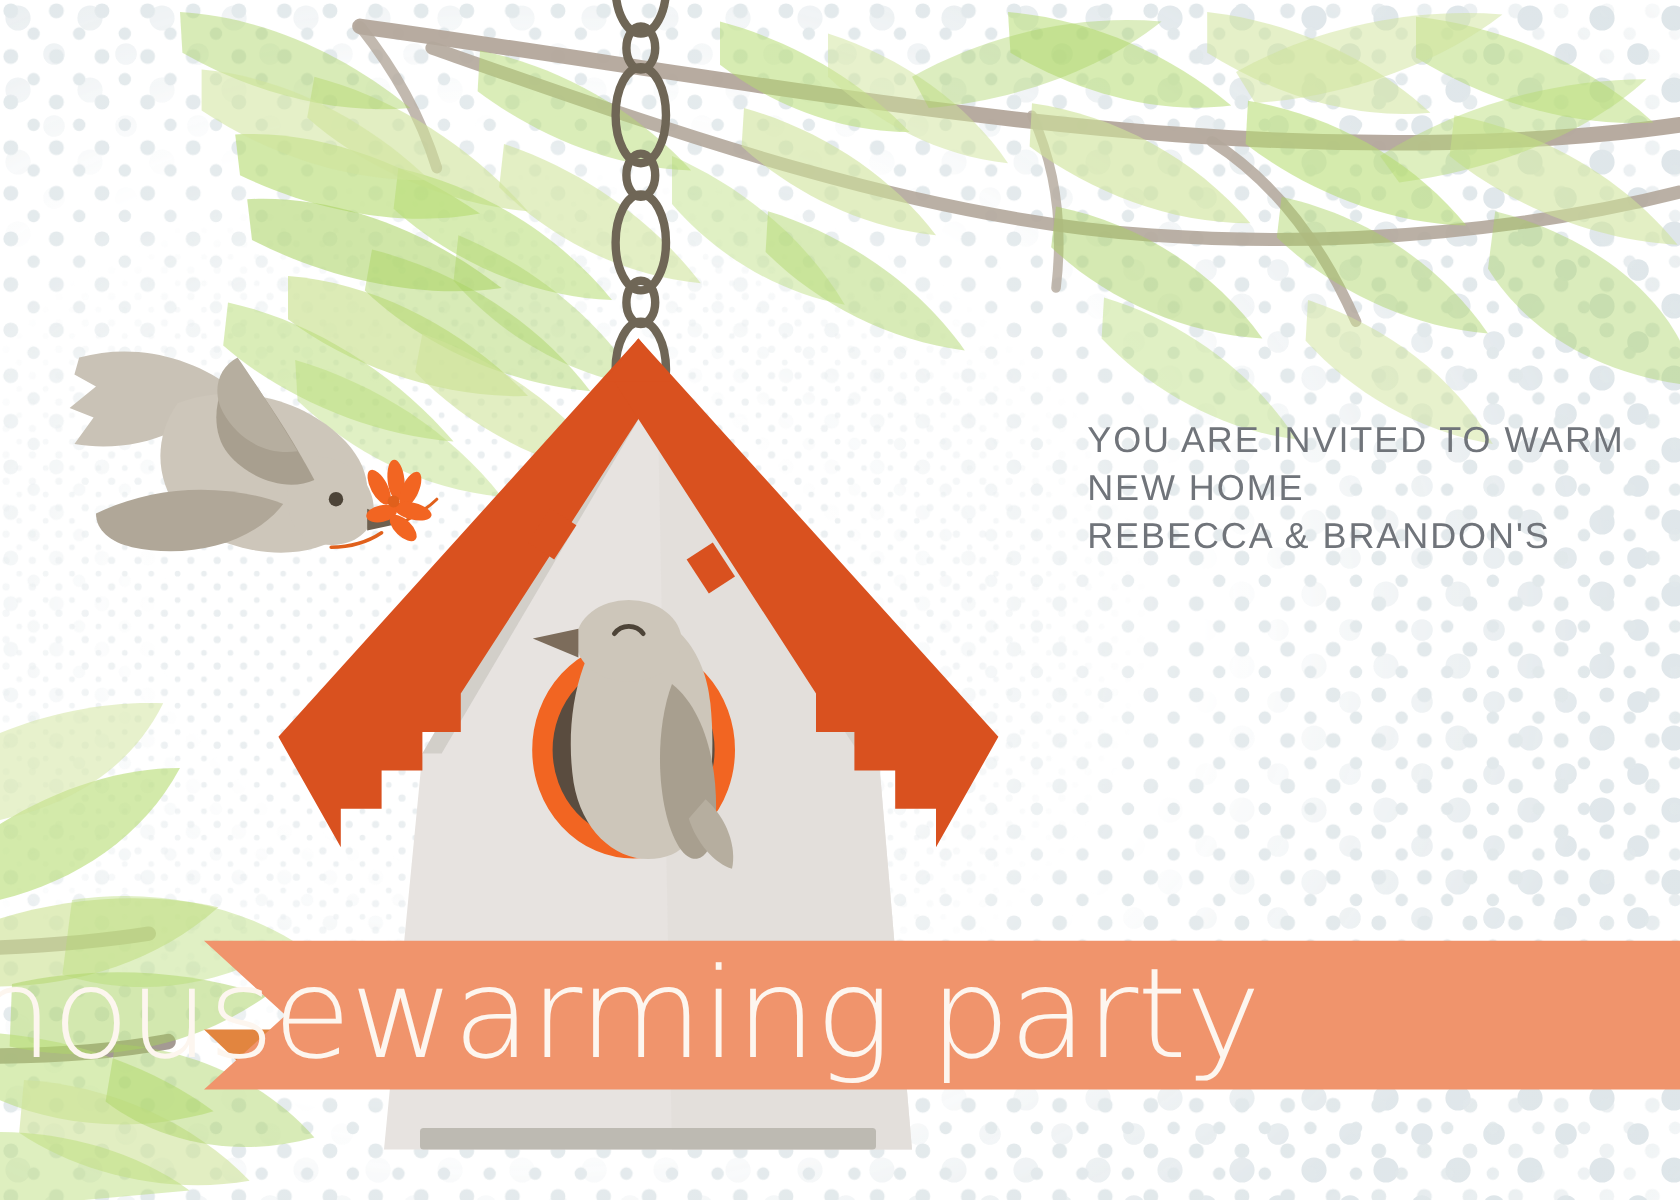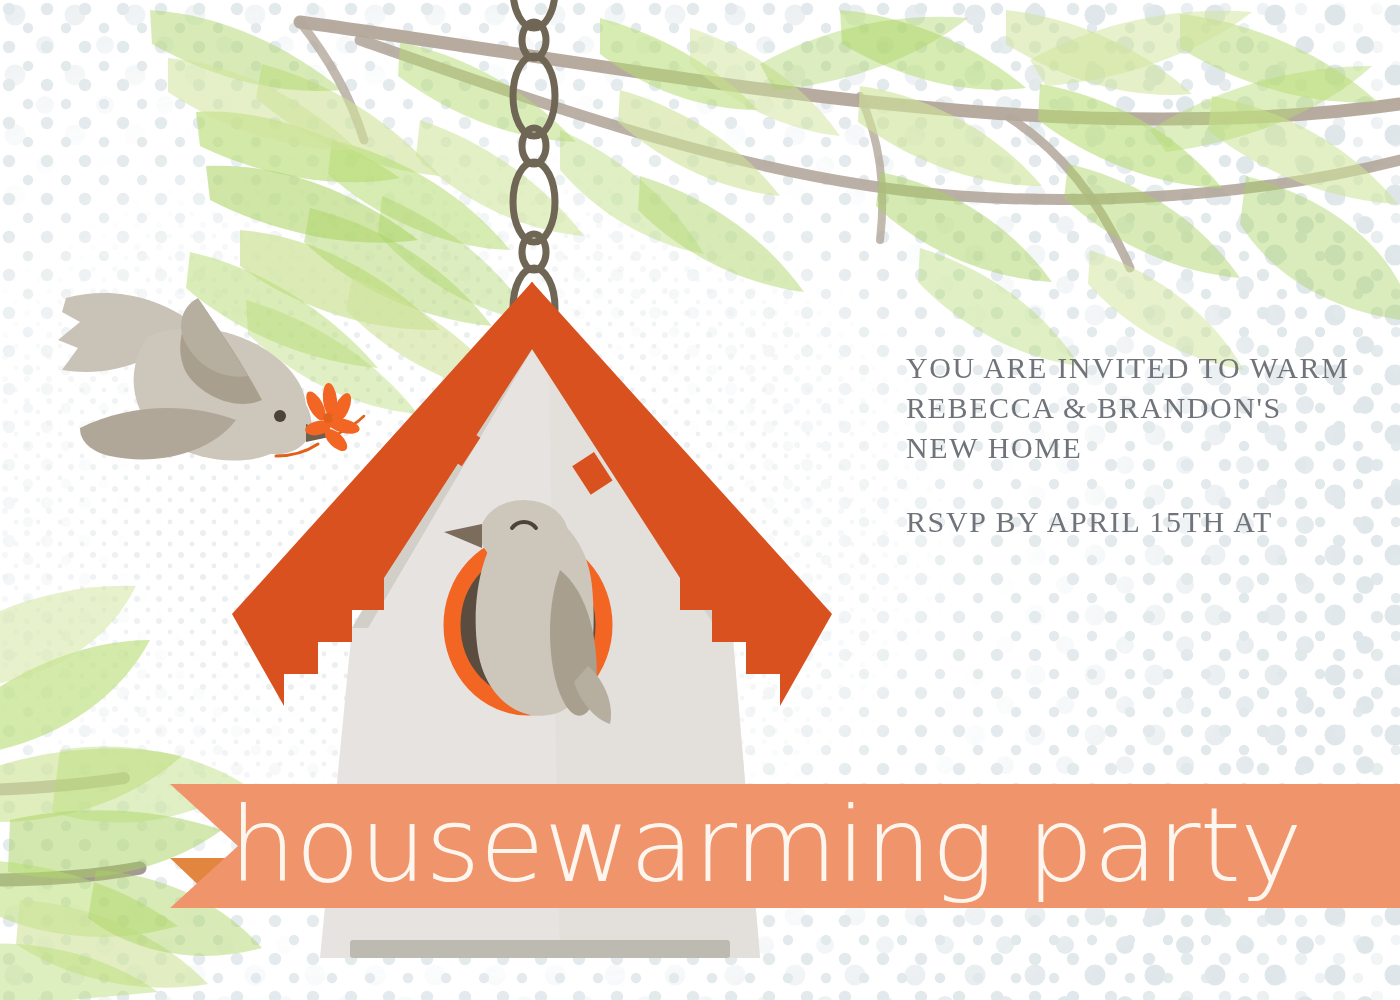--- a/index.html
+++ b/index.html
@@ -24,21 +24,21 @@
     width: 1400px;
     height: 1000px;
   }
   
   #invite-text {
     position: absolute;
     left: 906px;
     top: 348px;
     width: 470px;
     color: #70747a;
-    font-family: Liberation Serif, serif;
+    font-family: Liberation Sans, sans-serif;
     font-weight: 300;
     font-size: 30px;
     letter-spacing: 1.6px;
     line-height: 40px;
     text-transform: uppercase;
   }
   #invite-text .para {
     margin: 0 0 34px 0;
   }
   #invite-text .para:last-child {
@@ -50,21 +50,20 @@
   }
   
   #banner-text {
     position: absolute;
     left: 0;
     top: 780px;
     width: 1400px;
     height: 130px;
     display: flex;
     align-items: center;
-    justify-content: flex-end;
     pointer-events: none;
   }
   #banner-text .script {
     color: #fdf6ef;
     font-family: "DejaVu Sans", sans-serif;
     font-weight: 300;
     font-size: 104px;
     line-height: 104px;
     letter-spacing: -1px;
     padding-right: 96px;
@@ -346,25 +345,24 @@
   </svg>
 
   <div id="banner-text">
     <span class="script">housewarming party</span>
   </div>
 
   <div id="invite-text">
 
     <div class="para">
       <span class="line">YOU ARE INVITED TO WARM</span>
+      <span class="line">NEW HOME</span>
       <span class="line">REBECCA &amp; BRANDON'S</span>
-      <span class="line">NEW HOME</span>
     </div>
 
 
 
     <div class="para">
-      <span class="line">RSVP BY APRIL 15TH AT</span>
     </div>
 
   </div>
 
 </div>
 
 </body></html>

